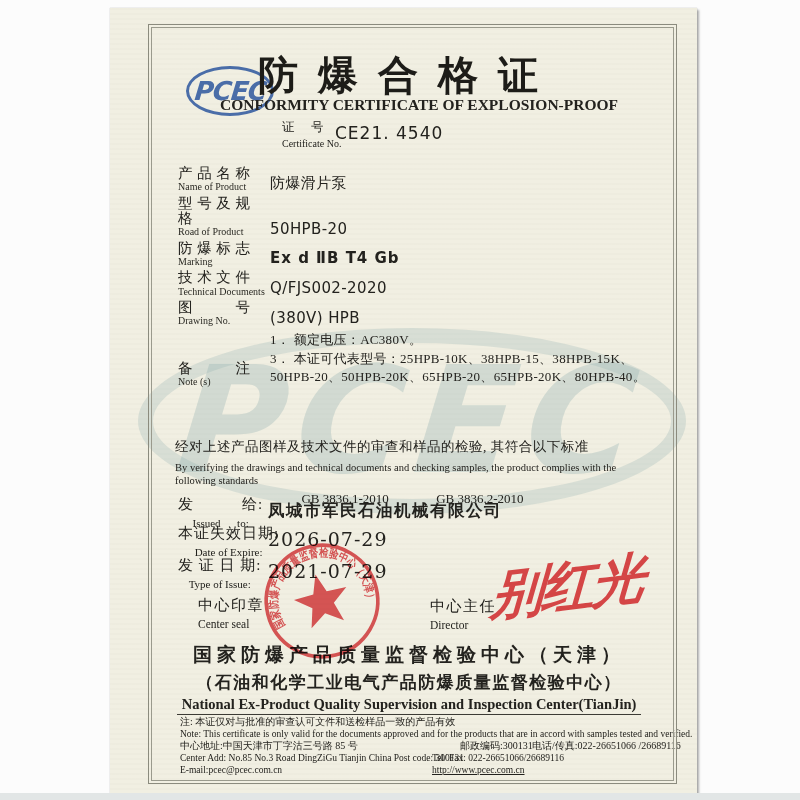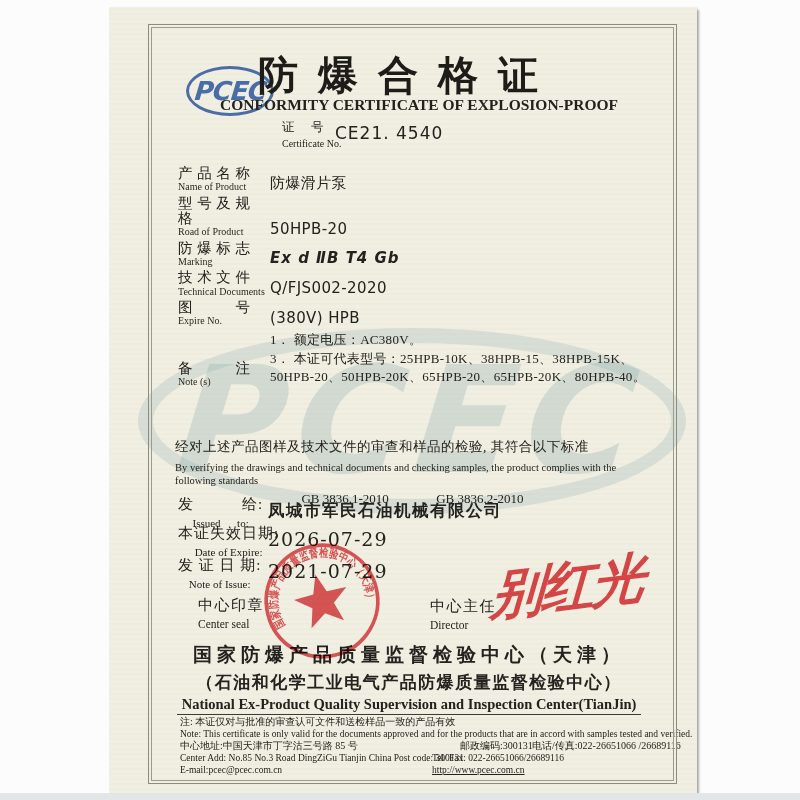--- a/index.html
+++ b/index.html
@@ -71,21 +71,21 @@
   .flbl{ width:92px; flex:0 0 92px; }
   .flbl .cn{
     width:72px; font-size:14.5px; text-align:justify; text-align-last:justify;
     line-height:1.05; color:#23221e;
   }
   .flbl .en{ font-size:10px; white-space:nowrap; line-height:1.15; color:#2a2923; }
   .fval{
     font-family:"DejaVu Sans",sans-serif; font-size:15px; letter-spacing:0.4px;
     padding-top:1px;
   }
-  .fval.bold{ font-weight:bold; letter-spacing:1px;font-style:italic; }
+  .fval.bold{ font-weight:bold; letter-spacing:1px; }
   .notes{ width:420px; font-size:13px; line-height:1.4; letter-spacing:0.3px; }
   .notes p{ margin:1px 0 1px 0; }
   
   .statement{ position:absolute; left:65px; top:430px; width:475px; z-index:2; }
   .statement .cn{ font-size:13.5px; letter-spacing:0.5px; }
   .statement .en{ font-size:10.5px; margin-top:6px; line-height:1.2; }
   .standards{ margin-top:4px; text-align:center; font-size:13px; }
   .standards span{ margin:0 22px; }
   
   .irow{ position:absolute; z-index:2;text-align:center; }
@@ -174,21 +174,21 @@
     <div class="frow">
       <div class="flbl">
         <div class="cn">技术文件</div>
         <div class="en">Technical Documents</div>
       </div>
       <div class="fval">Q/FJS002-2020</div>
     </div>
     <div class="frow">
       <div class="flbl">
         <div class="cn">图号</div>
-        <div class="en">Expire No.</div>
+        <div class="en">Drawing No.</div>
       </div>
       <div class="fval">(380V) HPB</div>
     </div>
     <div class="frow">
       <div class="flbl">
         <div class="cn">备注</div>
         <div class="en">Note (s)</div>
       </div>
       <div class="notes">
         <p>1． 额定电压：AC380V。</p>
@@ -213,21 +213,21 @@
   <div class="company">凤城市军民石油机械有限公司</div>
 
   <div class="irow" style="left:68px; top:516px;">
     <div class="ilbl-cn">本证失效日期:</div>
     <div class="ilbl-en">Date of Expire:</div>
   </div>
   <div class="dateval" style="left:158px; top:520px;">2026-07-29</div>
 
   <div class="irow" style="left:68px; top:548px;">
     <div class="ilbl-cn">发 证 日 期:</div>
-    <div class="ilbl-en">Note of Issue:</div>
+    <div class="ilbl-en">Type of Issue:</div>
   </div>
   <div class="dateval" style="left:158px; top:552px;">2021-07-29</div>
 
   <div class="seal-label">
     <div class="cn">中心印章</div>
     <div class="en">Center seal</div>
   </div>
   <svg class="seal-svg" viewBox="0 0 150 150">
     <circle cx="75" cy="75" r="55" fill="none" stroke="#dd4046" stroke-width="3.6"></circle>
     <polygon fill="#dd4046" points="75,48 81.8,66.7 101.6,67.4 85.9,79.6 91.5,98.7 75,87.5 58.5,98.7 64.1,79.6 48.4,67.4 68.2,66.7"></polygon>

